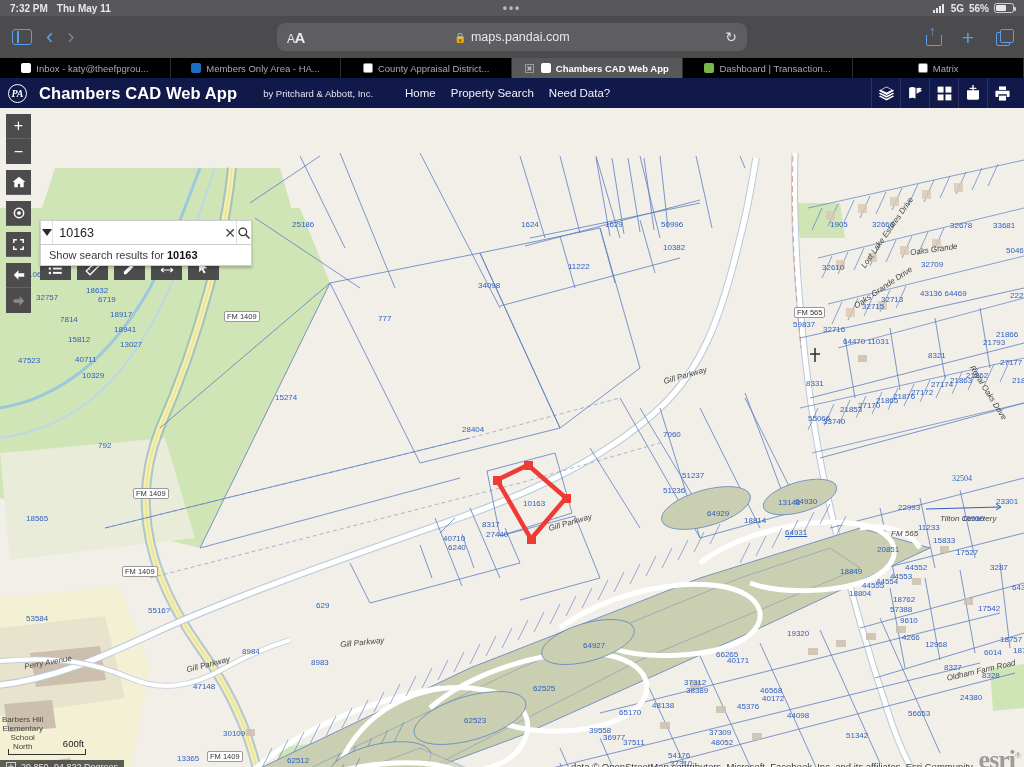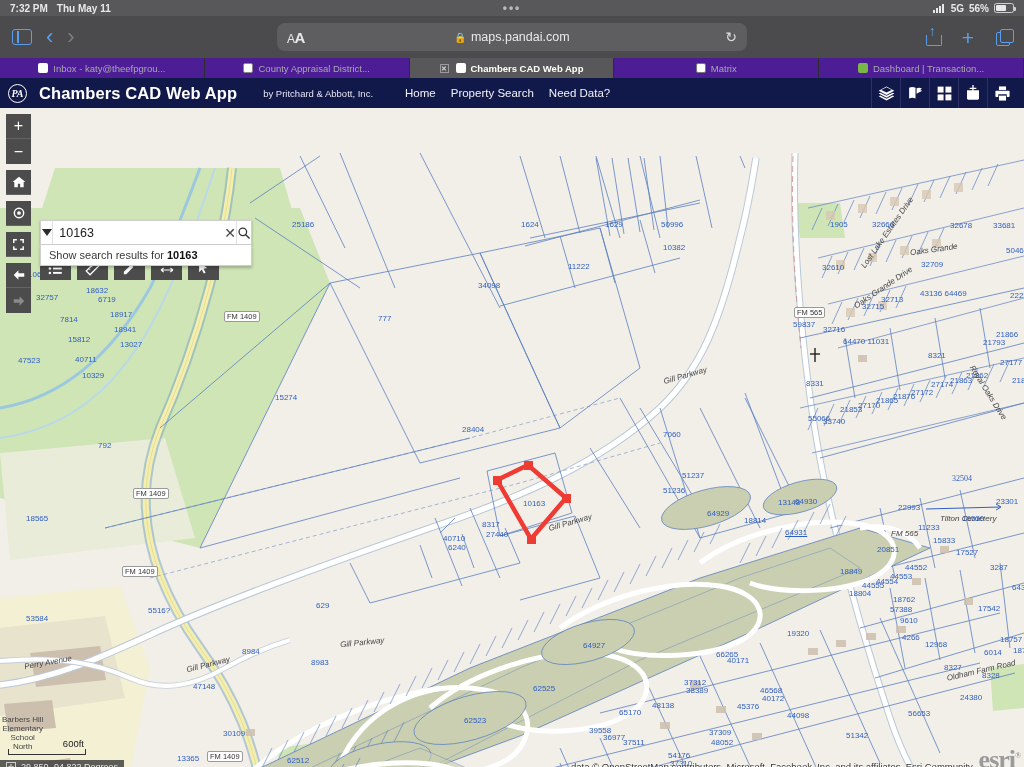--- a/index.html
+++ b/index.html
@@ -51,21 +51,21 @@
   .bb-right { margin-left: auto; display: flex; gap: 22px; align-items: center; color: #5a9ded; }
   .share-ico { width: 14px; height: 17px; position: relative; }
   .share-ico::before { content:""; position:absolute; left:0; bottom:0; width:14px; height:10px; border:1.6px solid #5a9ded; border-top:none; border-radius: 0 0 2px 2px;}
   .share-ico::after { content:"↑"; position:absolute; left:3px; top:-5px; font-size:14px; line-height:14px; }
   .plus-ico { font-size: 21px; font-weight: 300; line-height: 1; }
   .tabs-ico { width: 16px; height: 16px; position: relative; }
   .tabs-ico::before { content:""; position:absolute; left:0; top:3px; width:12px; height:12px; border:1.6px solid #5a9ded; border-radius:2px;}
   .tabs-ico::after { content:""; position:absolute; left:4px; top:0px; width:12px; height:12px; border:1.6px solid #5a9ded; border-radius:2px; background:#4b4b4e;}
 
   
-  .tabstrip { height: 20px; background: #4c1d95; display: flex; align-items: stretch; }
+  .tabstrip { height: 20px; background: #000000; display: flex; align-items: stretch; }
   .tab {
     flex: 1; display: flex; align-items: center; justify-content: center; gap: 5px;
     font-size: 9.5px; color: #a9a9ad; border-right: 1px solid #2e2e31; position: relative;
     padding: 0 6px; white-space: nowrap; overflow: hidden;
   }
   .tab.active { background: #58585b; color: #fff; font-weight: bold; }
   .tab .favicon { width: 10px; height: 10px; border-radius: 2px; flex: 0 0 auto; display:flex; align-items:center; justify-content:center; font-size: 7px; font-weight: bold; color:#fff; }
   .tab .closex { width: 9px; height: 9px; border: 1px solid #9b9b9f; color: #d6d6d8; font-size: 7px; line-height: 7px; text-align: center; margin-right: 2px; flex:0 0 auto;}
   .fav-gmail { background: #fff; color: #d44638; }
   .fav-blue { background: #1a6fc4; border-radius: 50%; }
@@ -204,35 +204,39 @@
       <span class="tabs-ico"></span>
     </div>
   </div>
 
   <div class="tabstrip" id="tabstrip">
       <div class="tab">
         <span class="favicon fav-gmail">M</span>
         <span>Inbox - katy@theefpgrou...</span>
       </div>
       <div class="tab">
+        <span class="favicon fav-blue"></span>
+        <span>Members Only Area - HA...</span>
+      </div>
+      <div class="tab">
         <span class="favicon fav-c">C</span>
         <span>County Appraisal District...</span>
       </div>
       <div class="tab active">
         <span class="closex">✕</span>
         <span class="favicon fav-pa">P</span>
         <span>Chambers CAD Web App</span>
       </div>
       <div class="tab">
+        <span class="favicon fav-dash"></span>
+        <span>Dashboard | Transaction...</span>
+      </div>
+      <div class="tab">
         <span class="favicon fav-h">H</span>
         <span>Matrix</span>
-      </div>
-      <div class="tab">
-        <span class="favicon fav-dash"></span>
-        <span>Dashboard | Transaction...</span>
       </div>
     </div>
 
   <div class="appheader">
     <div class="pa-logo">PA</div>
     <div class="app-title">Chambers CAD Web App</div>
     <div class="app-sub">by Pritchard &amp; Abbott, Inc.</div>
     <div class="app-nav">
       <span>Home</span>
       <span>Property Search</span>

